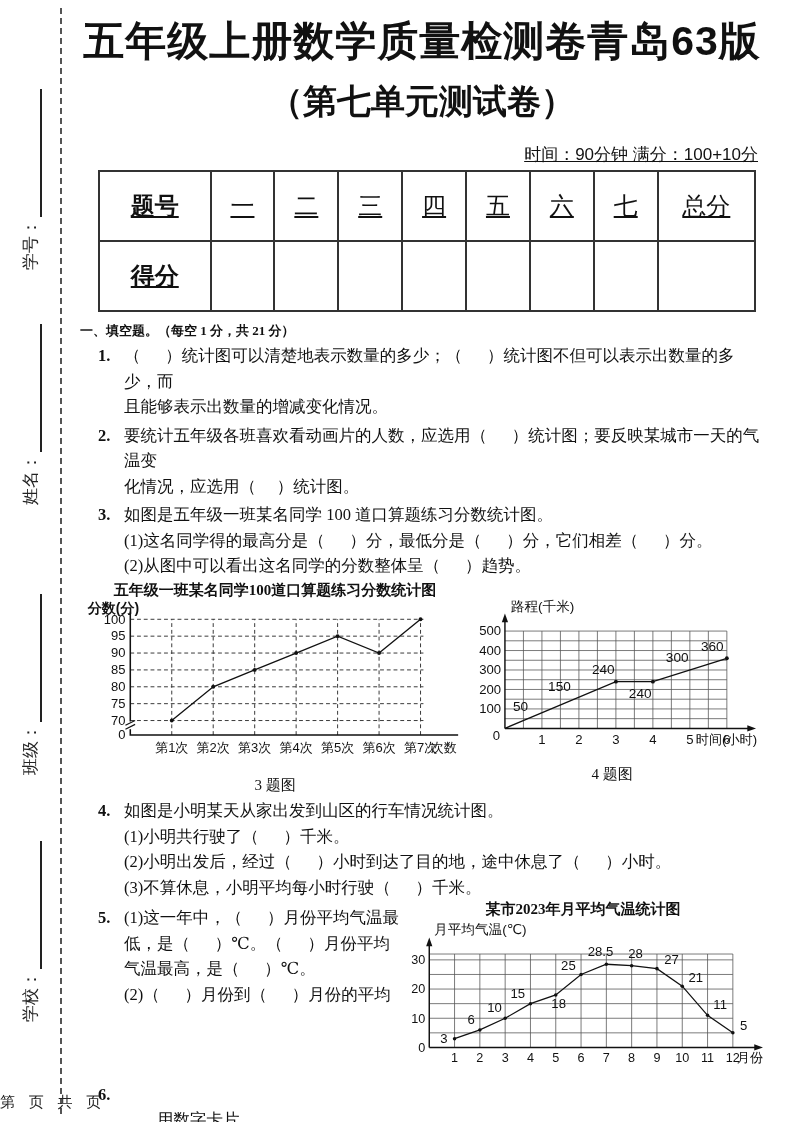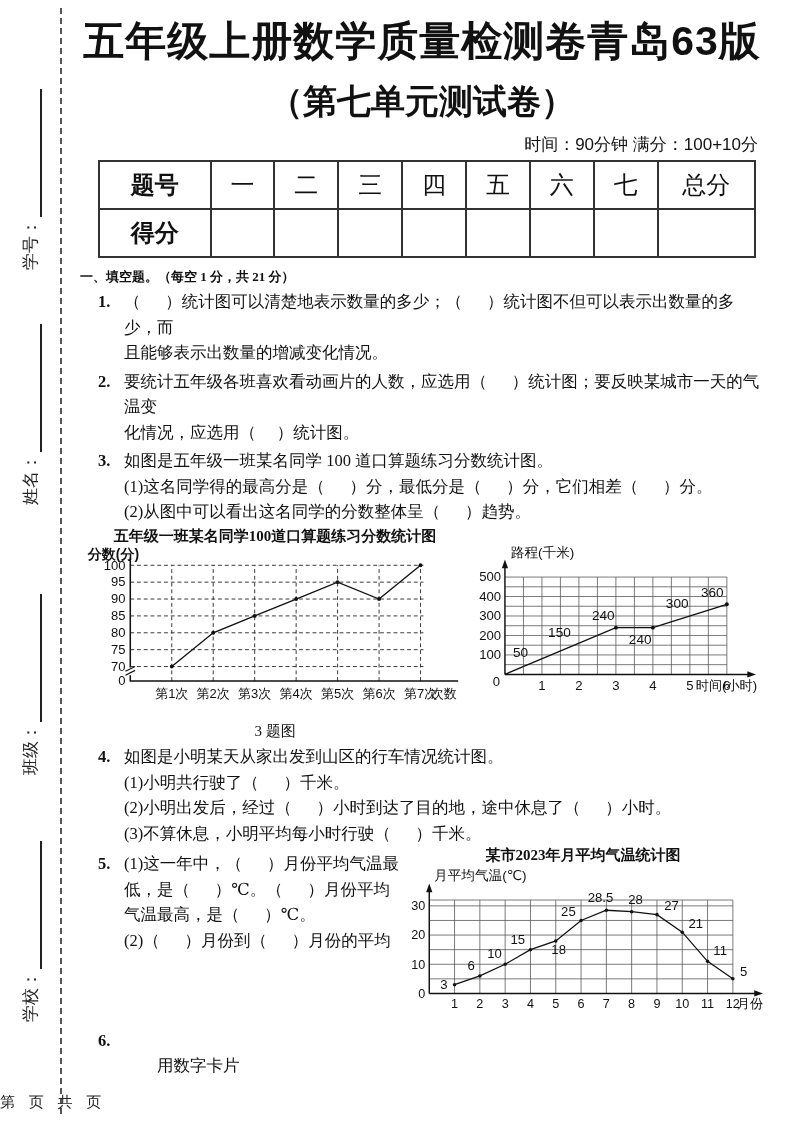--- a/index.html
+++ b/index.html
@@ -9,24 +9,24 @@
   
   .divider{position:absolute;left:60px;top:8px;height:1106px;border-left:2px dashed #555;}
   .side-field{position:absolute;left:-70px;width:200px;height:24px;transform:rotate(-90deg);
       display:flex;align-items:flex-end;font-size:17px;color:#222;}
   .side-label{flex:none;}
   .side-line{display:inline-block;width:128px;height:15px;border-bottom:2px solid #222;margin-left:2px;}
   
   .main{position:absolute;left:80px;top:14px;width:684px;}
   .title{margin:0;text-align:center;font-size:41px;font-weight:bold;letter-spacing:1px;}
   .subtitle{margin:10px 0 0;text-align:center;font-size:34px;font-weight:bold;}
-  .info{margin-top:8px;text-align:right;font-size:17px;padding-right:6px;}
+  .info{margin-top:18px;text-align:right;font-size:17px;padding-right:6px;text-decoration:underline;}
   table.score{border-collapse:collapse;table-layout:fixed;width:658px;margin:4px 0 0 18px;
       text-align:center;font-size:24px;}
-  table.score td{border:2px solid #333;height:44px;padding:1px;}
+  table.score td{border:2px solid #333;height:44px;padding:12px;text-decoration:underline;}
   td.rowhead{font-weight:bold;}
   .sec-head{margin-top:10px;font-size:13px;font-weight:bold;}
   .question{display:flex;margin-top:3px;font-size:16.5px;line-height:25.5px;padding-left:18px;}
   .q-no{flex:none;width:26px;font-weight:bold;}
   .q-body{flex:1;}
   .q-line{white-space:pre-wrap;}
   .charts-row{display:flex;margin-top:2px;align-items:flex-start;}
   .chartA-box{width:382px;margin-left:4px;}
   .chartB-box{width:292px;margin-top:16px;}
   .chart-title{font-size:15px;font-weight:bold;text-align:center;}
@@ -226,20 +226,21 @@
           <circle cx="154" cy="87" r="2" fill="#111"></circle>
           <circle cx="192" cy="87" r="2" fill="#111"></circle>
           <circle cx="268" cy="63" r="2" fill="#111"></circle>
           <text x="56" y="117" text-anchor="middle" font-size="14">50</text>
           <text x="96" y="97" text-anchor="middle" font-size="14">150</text>
           <text x="141" y="79" text-anchor="middle" font-size="14">240</text>
           <text x="179" y="104" text-anchor="middle" font-size="14">240</text>
           <text x="217" y="67" text-anchor="middle" font-size="14">300</text>
           <text x="253" y="55" text-anchor="middle" font-size="14">360</text>
         </svg>
+      <div class="chart-caption">4 题图</div>
     </div>
   </div>
 
   <div class="question">
     <span class="q-no">4.</span>
     <div class="q-body">
       <div class="q-line">如图是小明某天从家出发到山区的行车情况统计图。</div>
       <div class="q-line">(1)小明共行驶了（      ）千米。</div>
       <div class="q-line">(2)小明出发后，经过（      ）小时到达了目的地，途中休息了（      ）小时。</div>
       <div class="q-line">(3)不算休息，小明平均每小时行驶（      ）千米。</div>

